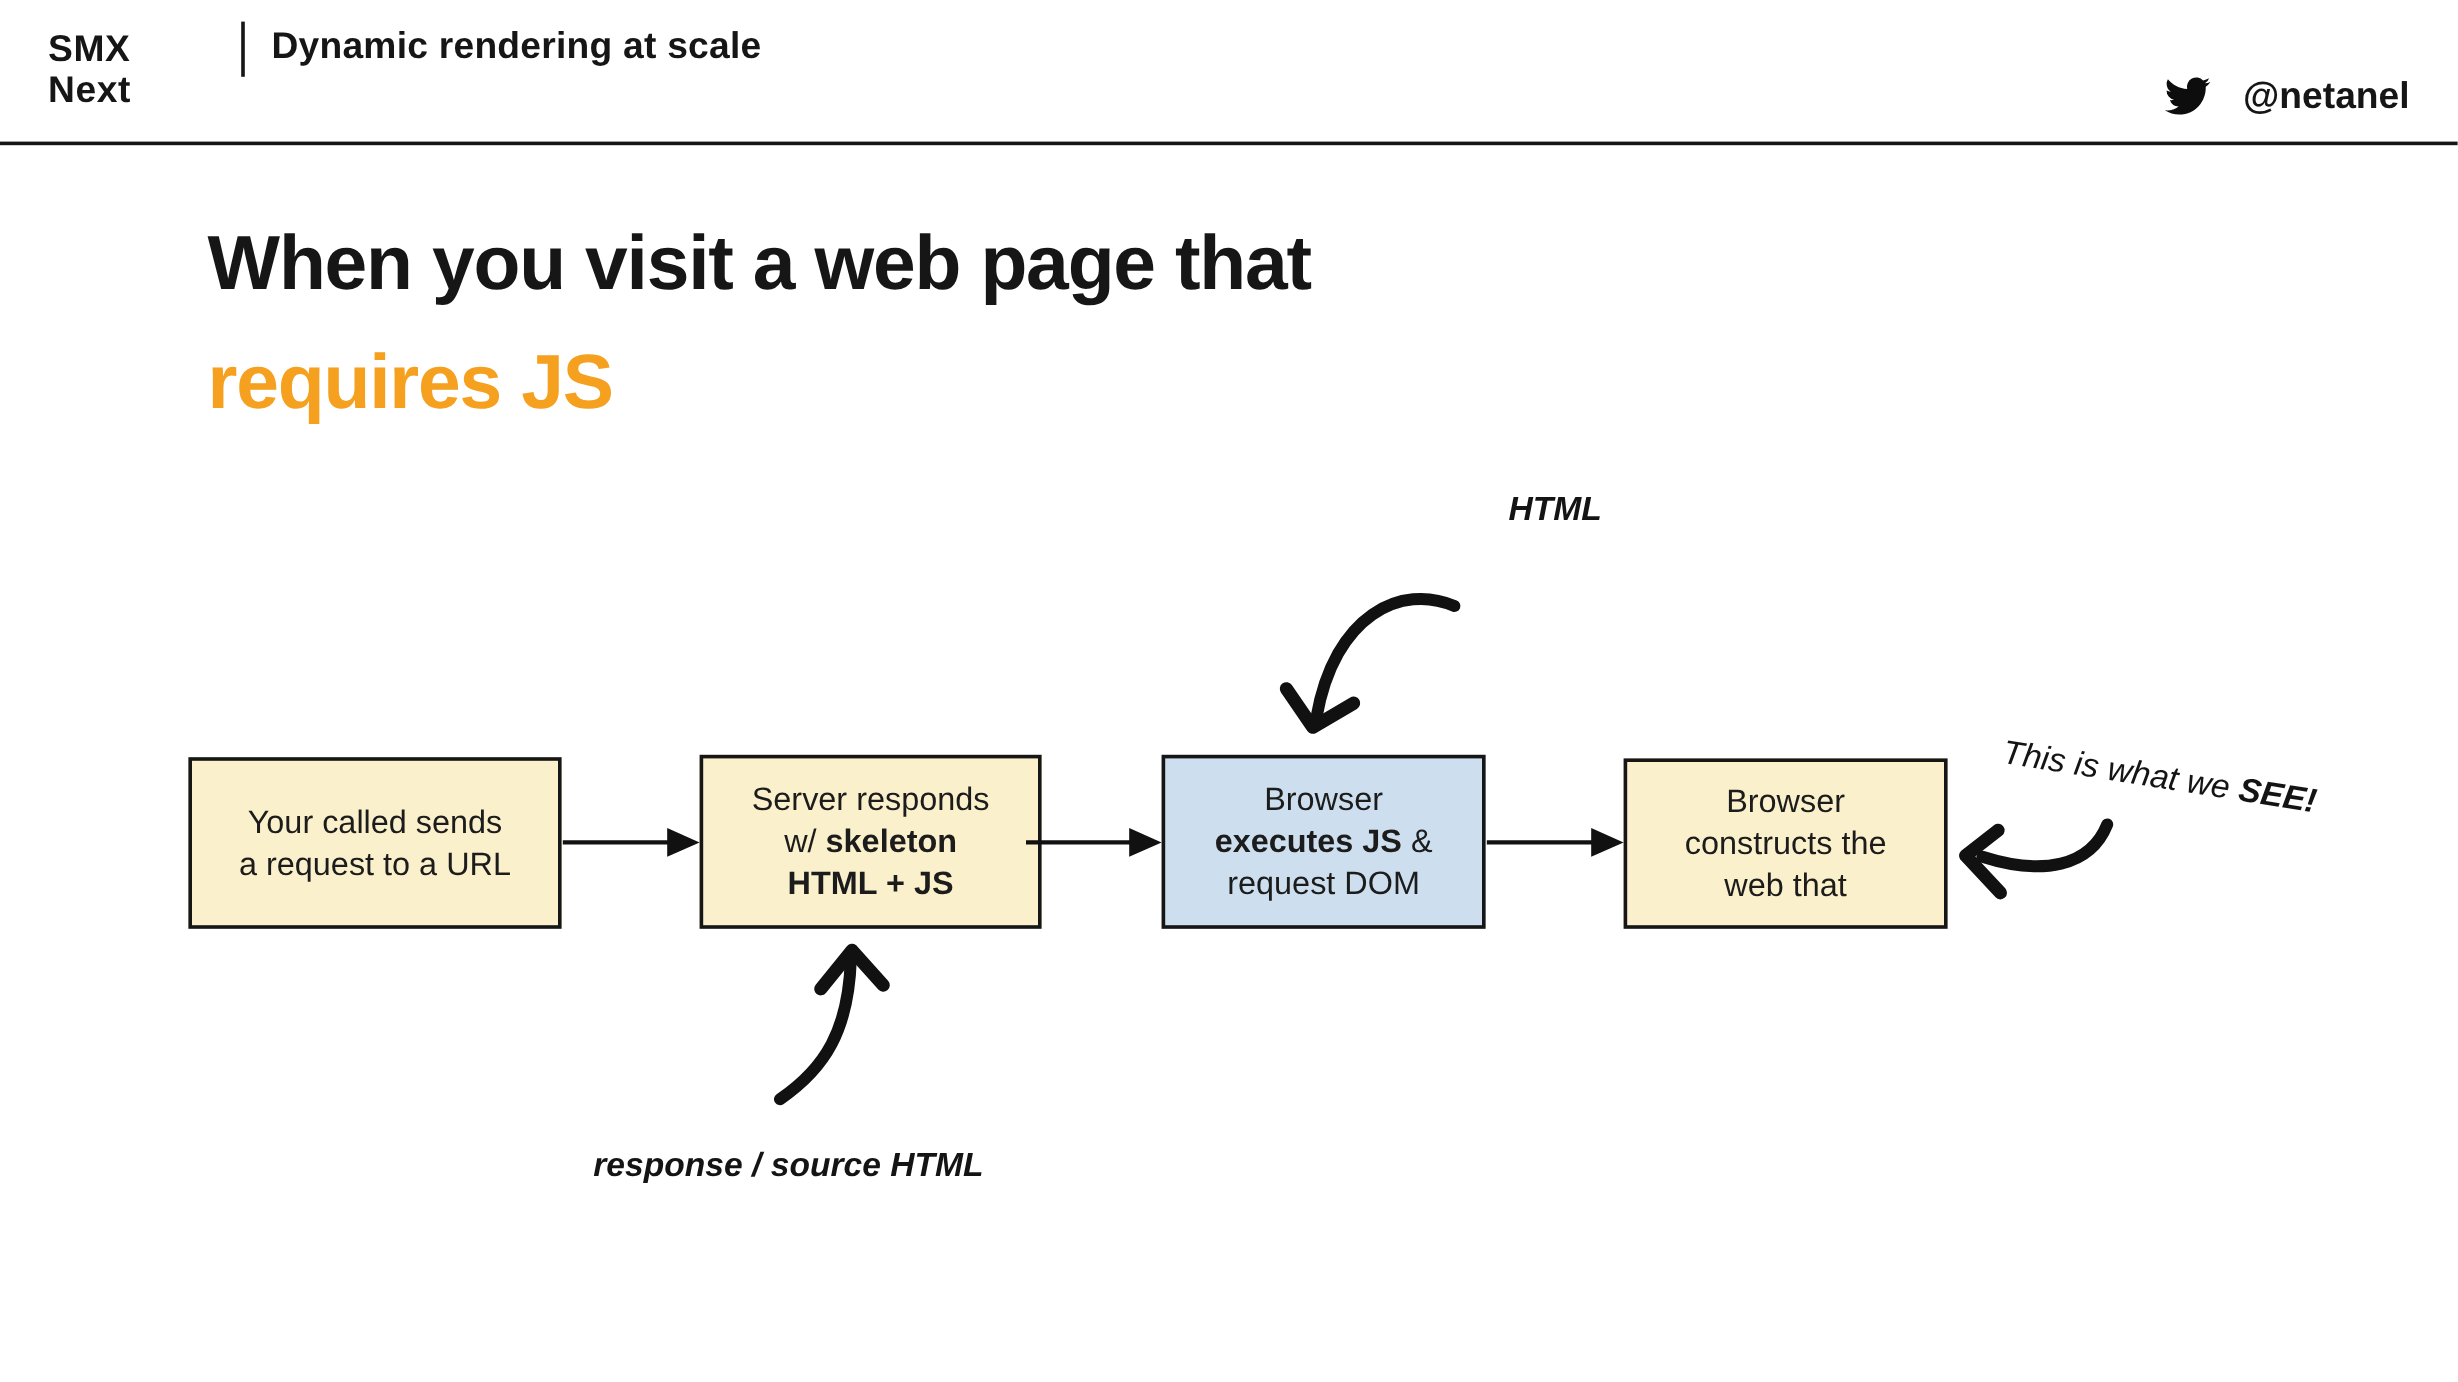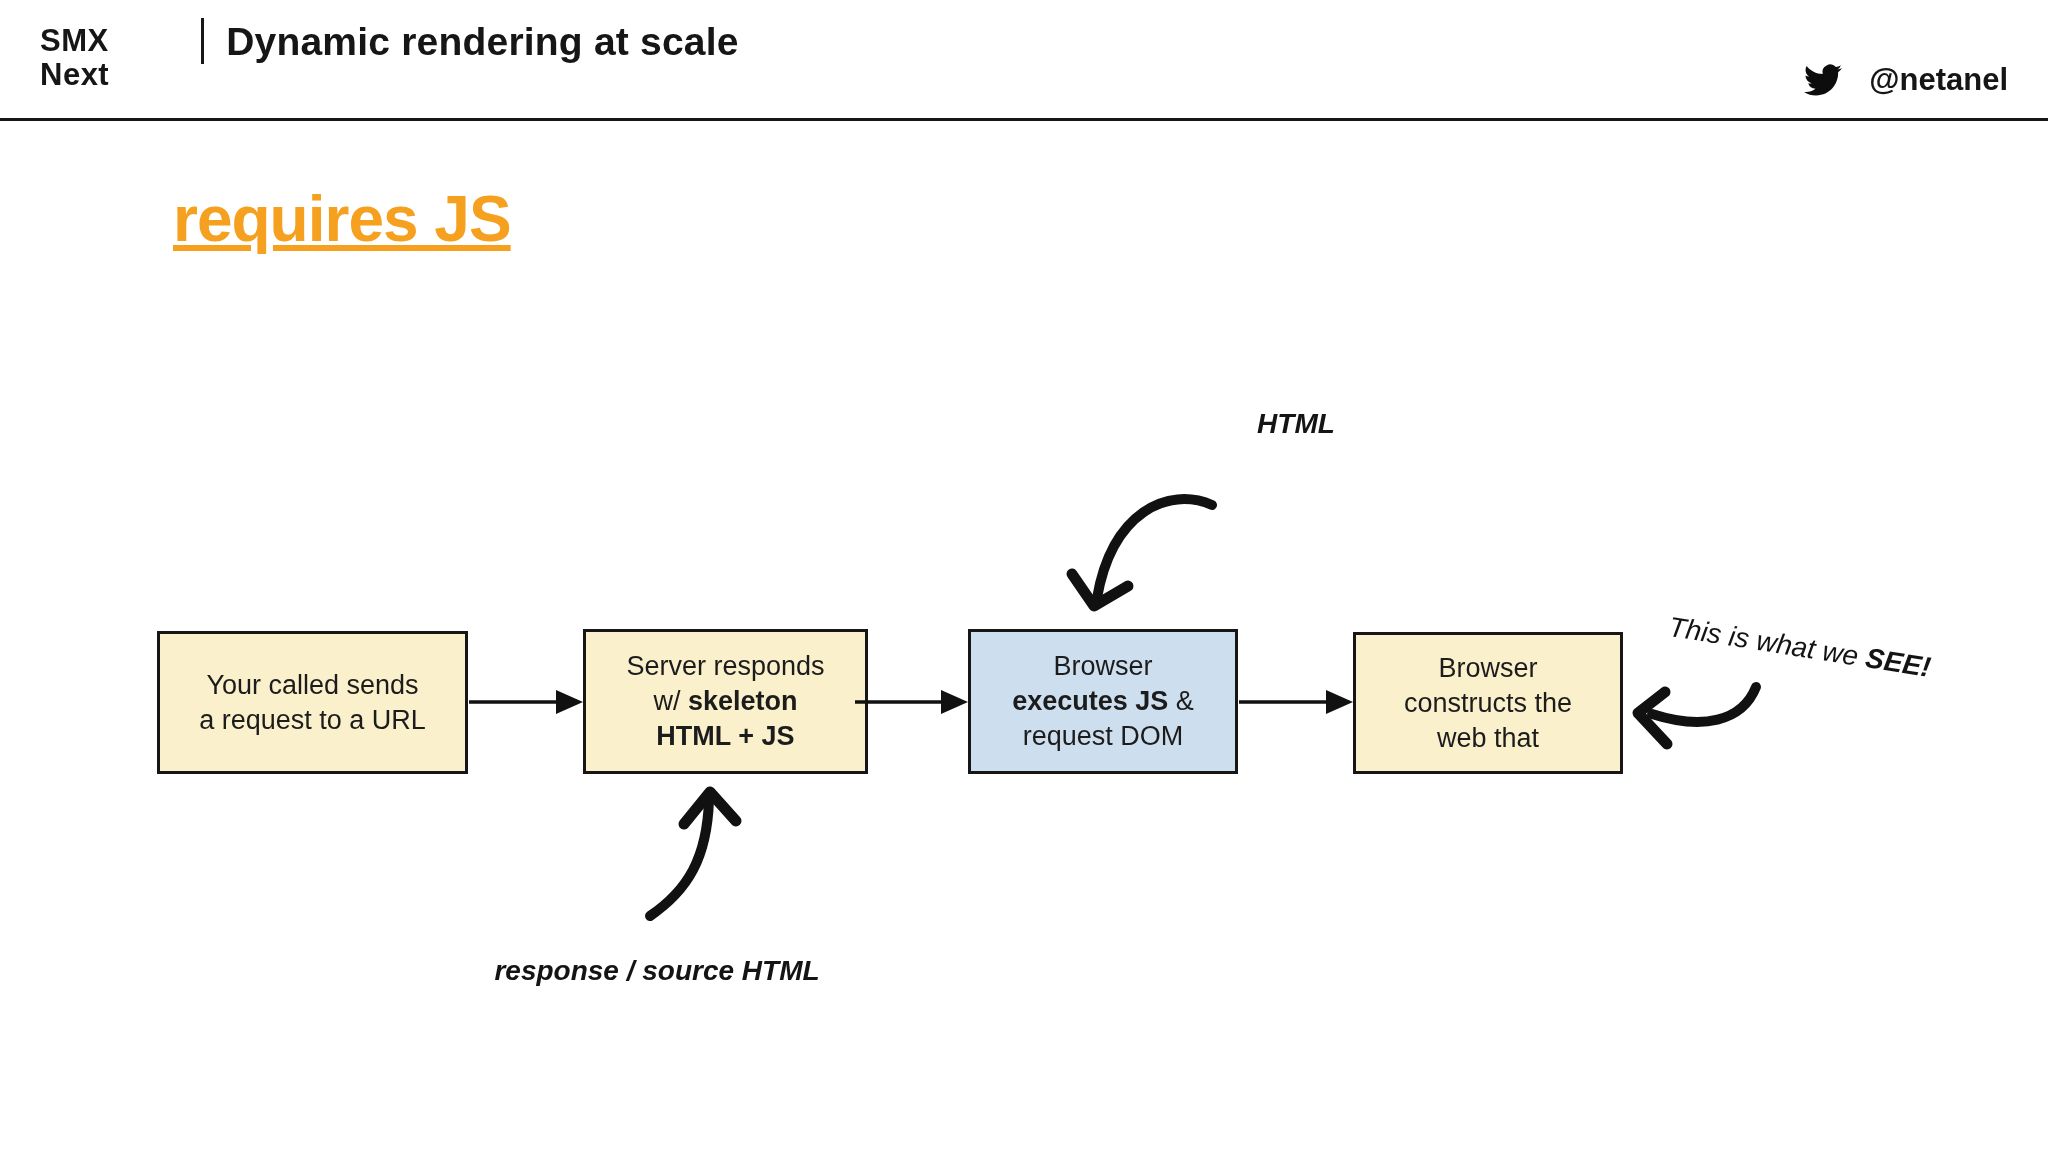--- a/index.html
+++ b/index.html
@@ -31,21 +31,21 @@
   }
   .header-divider {
     width: 3px;
     height: 46px;
     background: var(--ink, #161616);
     margin: 0 22px 0 92px;
     align-self: flex-start;
     transform: translateY(4px);
   }
   .header-title {
-    font-size: 39px;
+    font-size: 31px;
     font-weight: 700;
     align-self: flex-start;
     transform: translateY(6px);
     letter-spacing: 0.2px;
   }
   .twitter-group {
     margin-left: auto;
     display: flex;
     align-items: center;
     gap: 24px;
@@ -58,21 +58,21 @@
   
   .heading {
     position: absolute;
     left: 173px;
     top: 170px;
     font-size: 64px;
     font-weight: 700;
     line-height: 99px;
     letter-spacing: -1px;
   }
-  .heading .line2 { color: var(--accent, #F5A01E); text-decoration: underline; }
+  .heading .line2 { color: var(--accent, #F5A01E); }
 
   
   .flow-box {
     position: absolute;
     display: flex;
     flex-direction: column;
     justify-content: center;
     text-align: center;
     font-size: 27px;
     line-height: 35px;
@@ -135,20 +135,21 @@
   <div class="header-title">Dynamic rendering at scale</div>
   <div class="twitter-group">
     <svg viewBox="0 0 24 24" aria-hidden="true">
       <path fill="#0d0d0d" d="M23.953 4.57a10 10 0 01-2.825.775 4.958 4.958 0 002.163-2.723c-.951.555-2.005.959-3.127 1.184a4.92 4.92 0 00-8.384 4.482C7.69 8.095 4.067 6.13 1.64 3.162a4.822 4.822 0 00-.666 2.475c0 1.71.87 3.213 2.188 4.096a4.904 4.904 0 01-2.228-.616v.06a4.923 4.923 0 003.946 4.827 4.996 4.996 0 01-2.212.085 4.936 4.936 0 004.604 3.417 9.867 9.867 0 01-6.102 2.105c-.39 0-.779-.023-1.17-.067a13.995 13.995 0 007.557 2.209c9.053 0 13.998-7.496 13.998-13.985 0-.21 0-.42-.015-.63A9.935 9.935 0 0024 4.59z"></path>
     </svg>
     <span class="twitter-handle">@netanel</span>
   </div>
 </div>
 
 <div class="heading">
+  <div class="line1">When you visit a web page that</div>
   <div class="line2">requires JS</div>
 </div>
 
 <div id="box1" class="flow-box box-yellow">
   <div>Your called sends</div>
   <div>a request to a URL</div>
 </div>
 
 <div id="box2" class="flow-box box-yellow">
   <div>Server responds</div>

